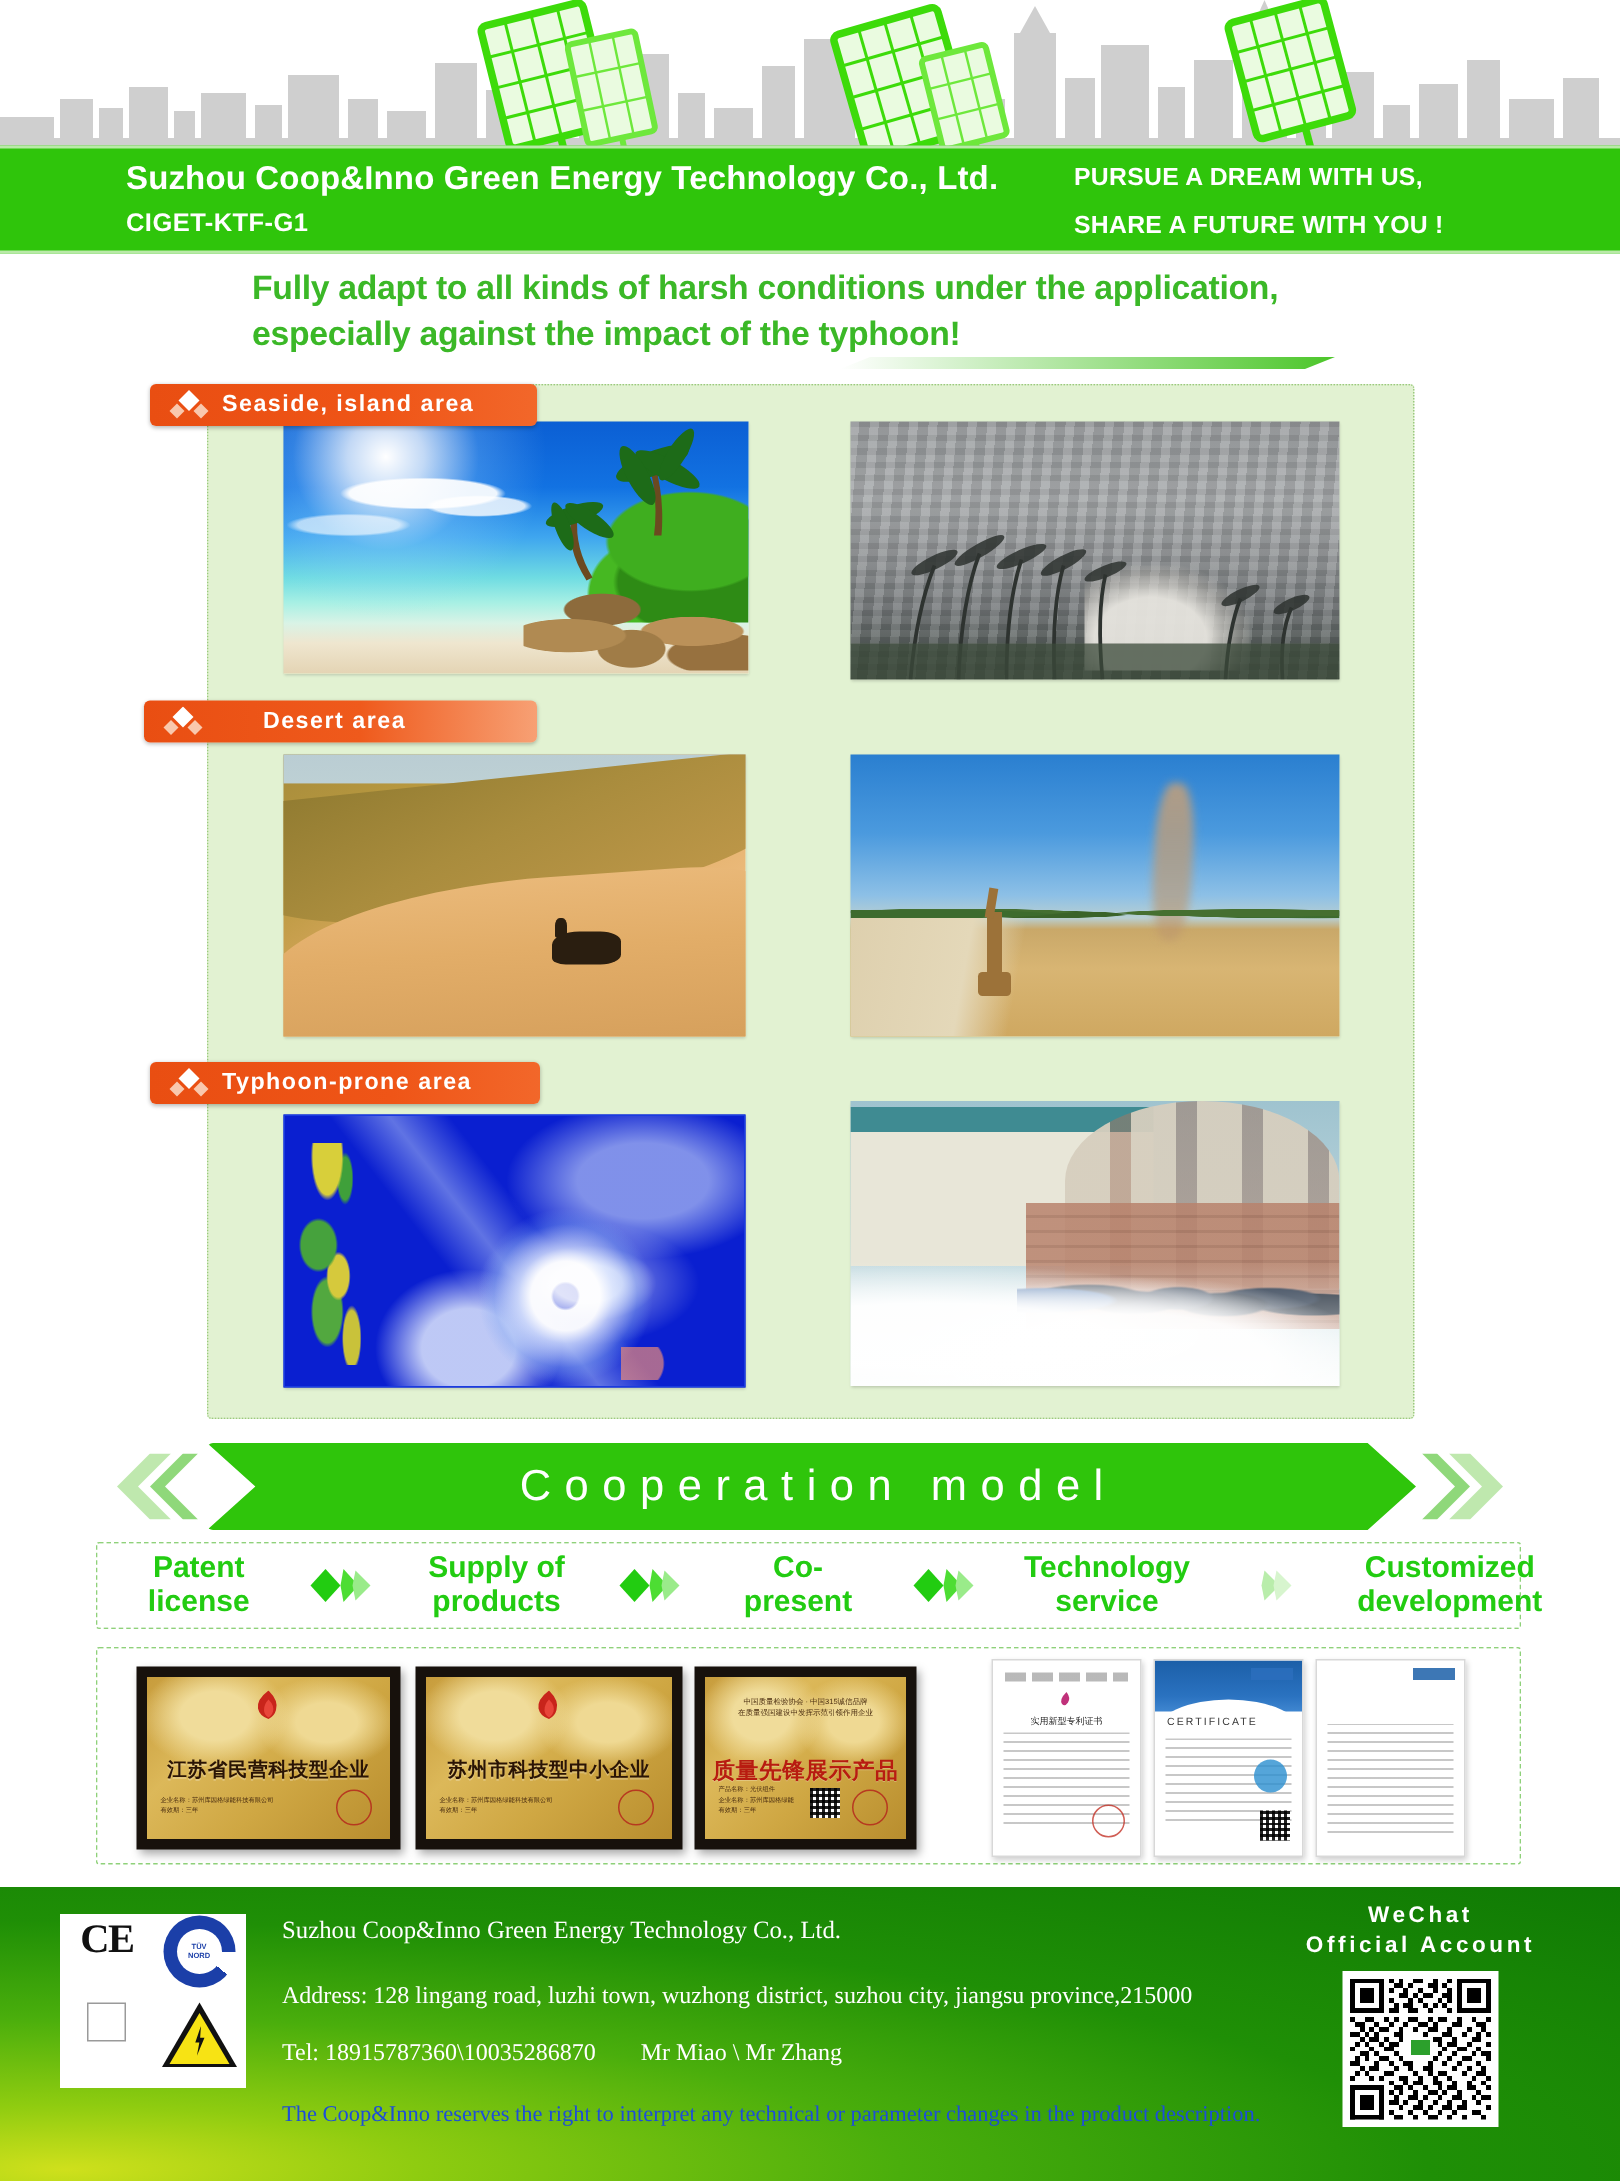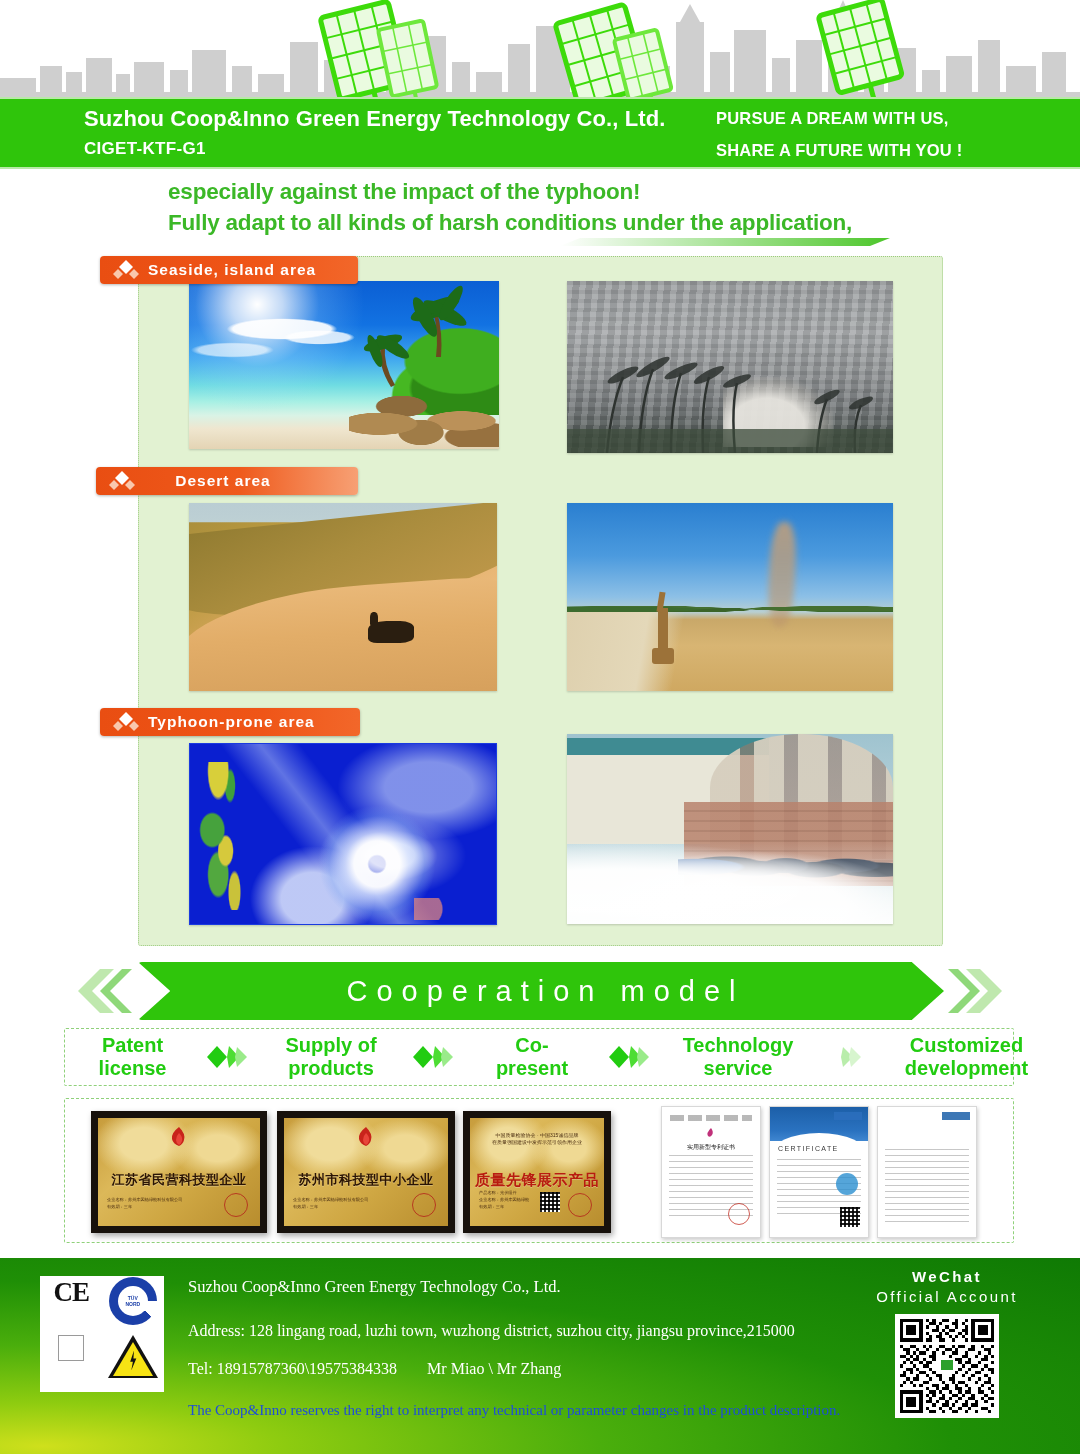--- a/index.html
+++ b/index.html
@@ -587,21 +587,21 @@
   }
 
   .wechat-block {
     position: absolute; right: 38px; top: 1268px;
     width: 190px; text-align: center;
   }
   .wc-line1 {
     color: #ffffff; font-size: 15px; font-weight: bold; letter-spacing: 2.4px;
   }
   .wc-line2 {
-    color: #ffffff; font-size: 15px; font-weight: normal; letter-spacing: 2.4px; margin-top: 3px;
+    color: #ffffff; font-size: 15px; font-weight: bold; letter-spacing: 2.4px; margin-top: 3px;
   }
   .qr {
     width: 104px; height: 104px;
     margin: 9px auto 0;
     background: #ffffff;
     padding: 5px;
     position: relative;
   }
   .qr-svg { display: block; }
 </style>
@@ -713,22 +713,22 @@
 </div>
 
 <div class="header-bar">
   <div class="hdr-company">Suzhou Coop&amp;Inno Green Energy Technology Co., Ltd.</div>
   <div class="hdr-model">CIGET-KTF-G1</div>
   <div class="hdr-slogan1">PURSUE A DREAM WITH US,</div>
   <div class="hdr-slogan2">SHARE A FUTURE WITH YOU !</div>
 </div>
 
 <div class="headline">
+  <div>Fully adapt to all kinds of harsh conditions under the application,</div>
   <div>especially against the impact of the typhoon!</div>
-  <div>Fully adapt to all kinds of harsh conditions under the application,</div>
 </div>
 <svg class="headline-rule" viewBox="0 0 330 14">
   <polygon points="0,12 310,12 330,4 20,4" fill="url(#rg)"></polygon>
   <defs>
       <linearGradient id="rg" x1="0" y1="0" x2="1" y2="0">
     <stop offset="0%" stop-color="#ffffff"></stop>
         <stop offset="100%" stop-color="#4cc62a"></stop>
   </linearGradient>
     </defs>
 </svg>
@@ -986,21 +986,21 @@
   <div class="cicon">
     <div class="warn-tri">
         <span class="bolt"></span>
       </div>
   </div>
 </div>
 
 <div class="f-company">Suzhou Coop&amp;Inno Green Energy Technology Co., Ltd.</div>
 <div class="f-address">Address: 128 lingang road, luzhi town, wuzhong district, suzhou city, jiangsu province,215000</div>
 <div class="f-tel">
-  <span>Tel: 18915787360\19575384338</span><span class="names">Mr Miao \ Mr Zhang</span>
+  <span>Tel: 18915787360\10035286870</span><span class="names">Mr Miao \ Mr Zhang</span>
 </div>
 <div class="f-disclaimer">The Coop&amp;Inno reserves the right to interpret any technical or parameter changes in the product description.</div>
 
 <div class="wechat-block">
   <div class="wc-line1">WeChat</div>
   <div class="wc-line2">Official Account</div>
   <div class="qr">
     <svg class="qr-svg" width="94" height="94" viewBox="0 0 29 29" shape-rendering="crispEdges">
       <rect width="29" height="29" fill="#ffffff"></rect>
       <g fill="#000000">

